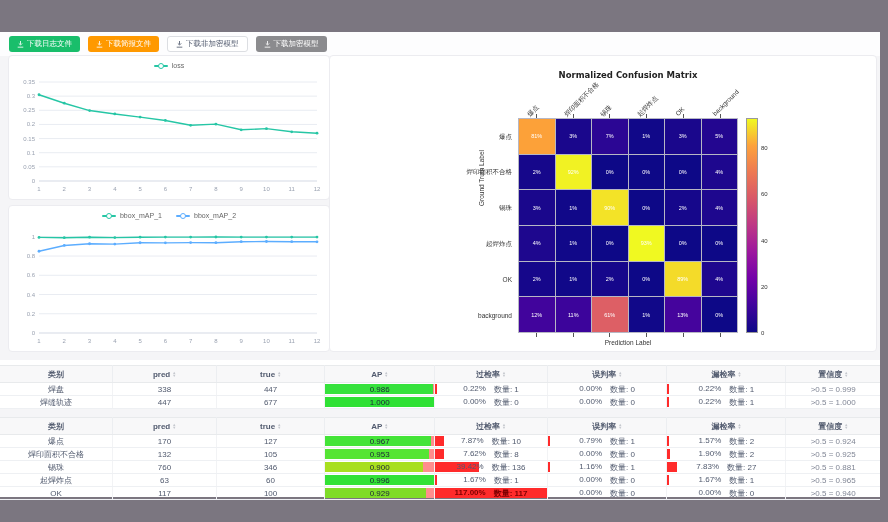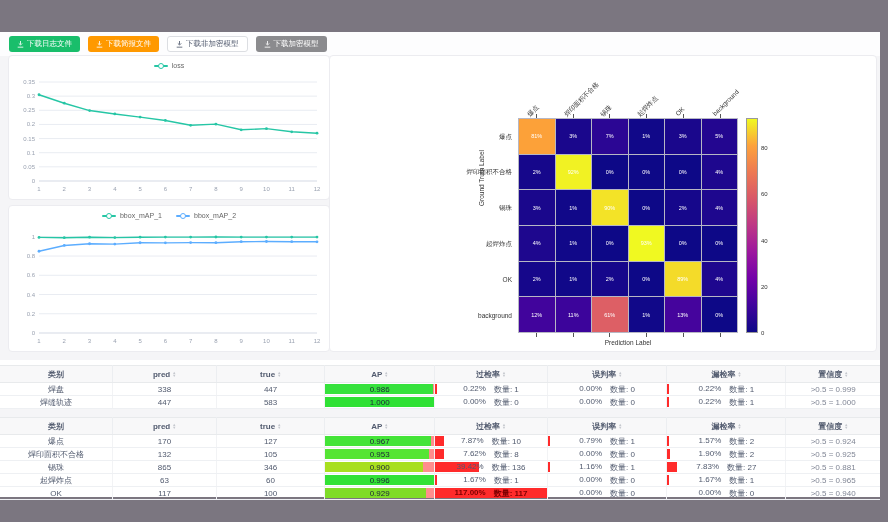--- a/index.html
+++ b/index.html
@@ -221,20 +221,21 @@
           <circle cx="181.63636363636363" cy="20.580952380952382" r="1.4" fill="#5cadff"></circle>
           <circle cx="206.9090909090909" cy="20.67714285714287" r="1.4" fill="#5cadff"></circle>
           <circle cx="232.1818181818182" cy="19.715238095238107" r="1.4" fill="#5cadff"></circle>
           <circle cx="257.4545454545455" cy="19.522857142857163" r="1.4" fill="#5cadff"></circle>
           <circle cx="282.72727272727275" cy="19.715238095238107" r="1.4" fill="#5cadff"></circle>
           <circle cx="308" cy="19.81142857142858" r="1.4" fill="#5cadff"></circle>
         </svg>
     </div>
 
     <div class="card" id="card-cm">
+      <div class="cm-title">Normalized Confusion Matrix</div>
       <div class="cm-axis-y">Ground Truth Label</div>
       <div class="cm-ylabels" id="cm-ylabels">
           <div class="cm-ylab" style="top: 14.5px; width: 178px;">爆点</div>
           <div class="cm-ylab" style="top: 50.3px; width: 178px;">焊印面积不合格</div>
           <div class="cm-ylab" style="top: 86.1px; width: 178px;">锡珠</div>
           <div class="cm-ylab" style="top: 121.9px; width: 178px;">起焊炸点</div>
           <div class="cm-ylab" style="top: 157.7px; width: 178px;">OK</div>
           <div class="cm-ylab" style="top: 193.5px; width: 178px;">background</div>
         </div>
       <div id="cm-xlabels">
@@ -382,21 +383,21 @@
                   <div class="ratetext">
                     <span>0.22%</span>
                     <span>数量: 1</span>
                   </div>
                 </td>
                 <td class="conf">&gt;0.5 = 0.999</td>
               </tr>
               <tr>
                 <td>焊缝轨迹</td>
                 <td>447</td>
-                <td>583</td>
+                <td>677</td>
                 <td>
                   <div class="apwrap">
                     <div class="apbar" style="width: 100%; background: rgb(47, 225, 53);"></div>
                   </div>
                   <div class="aptext">1.000</div>
                 </td>
                 <td>
                   <div class="ratetext">
                     <span>0.00%</span>
                     <span>数量: 0</span>
@@ -529,21 +530,21 @@
                   <div class="ratebar" style="width: 1.9%;"></div>
                   <div class="ratetext">
                     <span>1.90%</span>
                     <span>数量: 2</span>
                   </div>
                 </td>
                 <td class="conf">&gt;0.5 = 0.925</td>
               </tr>
               <tr>
                 <td>锡珠</td>
-                <td>865</td>
+                <td>760</td>
                 <td>346</td>
                 <td>
                   <div class="apwrap">
                     <div class="apbar" style="width: 90%; background: rgb(168, 223, 31);"></div>
                     <div class="apres" style="width: 10%;"></div>
                   </div>
                   <div class="aptext">0.900</div>
                 </td>
                 <td>
                   <div class="ratebar" style="width: 39.42%;"></div>

